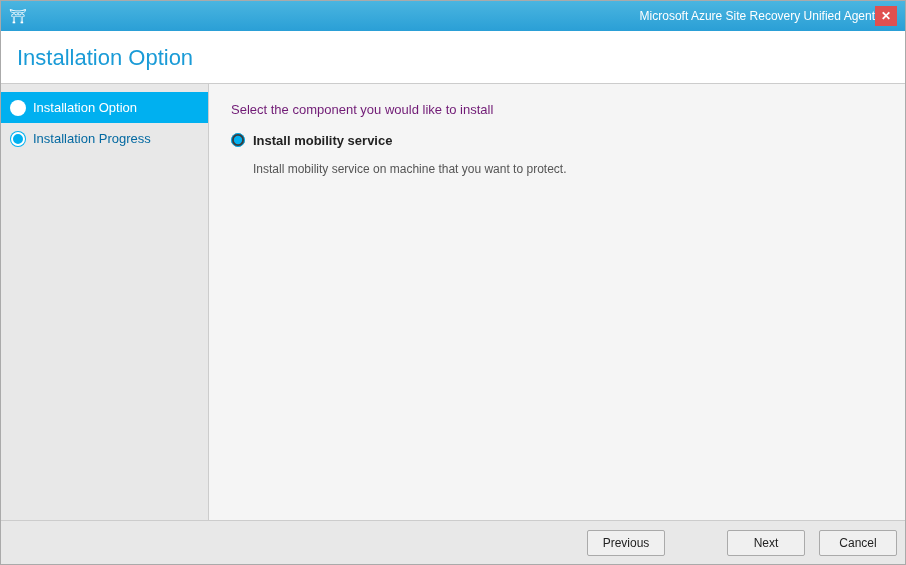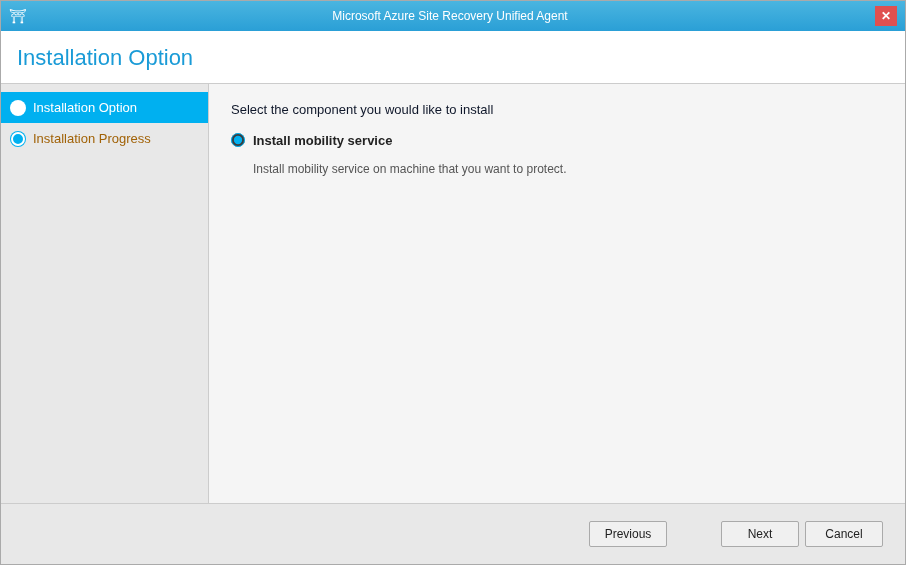--- a/index.html
+++ b/index.html
@@ -35,21 +35,21 @@
       width: 16px;
       height: 16px;
       color: #fff;
       font-size: 14px;
     }
     .title-bar-text {
       color: #fff;
       font-size: 12px;
       font-weight: 400;
       flex: 1;
-      text-align: center;
+      text-align: right;
     }
     .title-bar-close {
       width: 22px;
       height: 20px;
       background: #e05050;
       border: none;
       color: #fff;
       font-size: 12px;
       cursor: pointer;
       display: flex;
@@ -79,21 +79,21 @@
       border-right: 1px solid #ccc;
       padding-top: 8px;
       flex-shrink: 0;
     }
     .sidebar-item {
       display: flex;
       align-items: center;
       padding: 8px 10px;
       cursor: pointer;
       font-size: 13px;
-      color: #a16207;
+      color: #0369a1;
     }
     .sidebar-item.active {
       background: #00b0f0;
       color: #fff;
     }
     .sidebar-item .dot {
       width: 14px;
       height: 14px;
       border-radius: 50%;
       background: #00b0f0;
@@ -108,21 +108,21 @@
       box-shadow: 0 0 0 1px #fff;
     }
     .content-area {
       flex: 1;
       background: #f5f5f5;
       padding: 18px 22px;
       overflow-y: auto;
     }
     .content-subtitle {
       font-size: 13px;
-      color: #0f172a;
+      color: #701a75;
       margin-bottom: 16px;
     }
     .option-group {
       display: flex;
       flex-direction: column;
       gap: 14px;
     }
     .option-item {
       display: flex;
       flex-direction: column;
@@ -144,28 +144,28 @@
       color: #222;
     }
     .option-desc {
       font-size: 12px;
       color: #555;
       margin-left: 22px;
       margin-top: 12px;
       line-height: 1.5;
     }
     .footer-area {
-      height: 61px;
+      height: 44px;
       background: #e8e8e8;
       border-top: 1px solid #ccc;
       display: flex;
       align-items: center;
       justify-content: flex-end;
-      padding: 0 22px;
-      gap: 6px;
+      padding: 0 8px;
+      gap: 14px;
       flex-shrink: 0;
     }
     .footer-btn {
       min-width: 78px;
       height: 26px;
       padding: 0 12px;
       background: #f0f0f0;
       border: 1px solid #aaa;
       border-radius: 2px;
       font-size: 12px;

